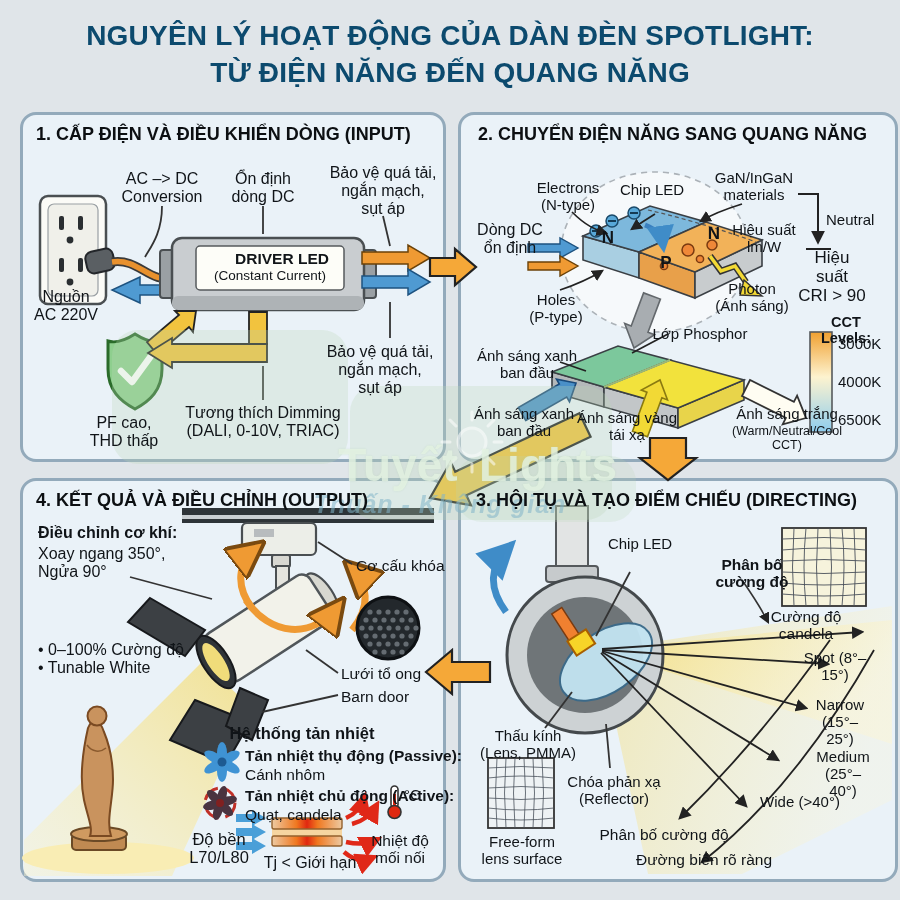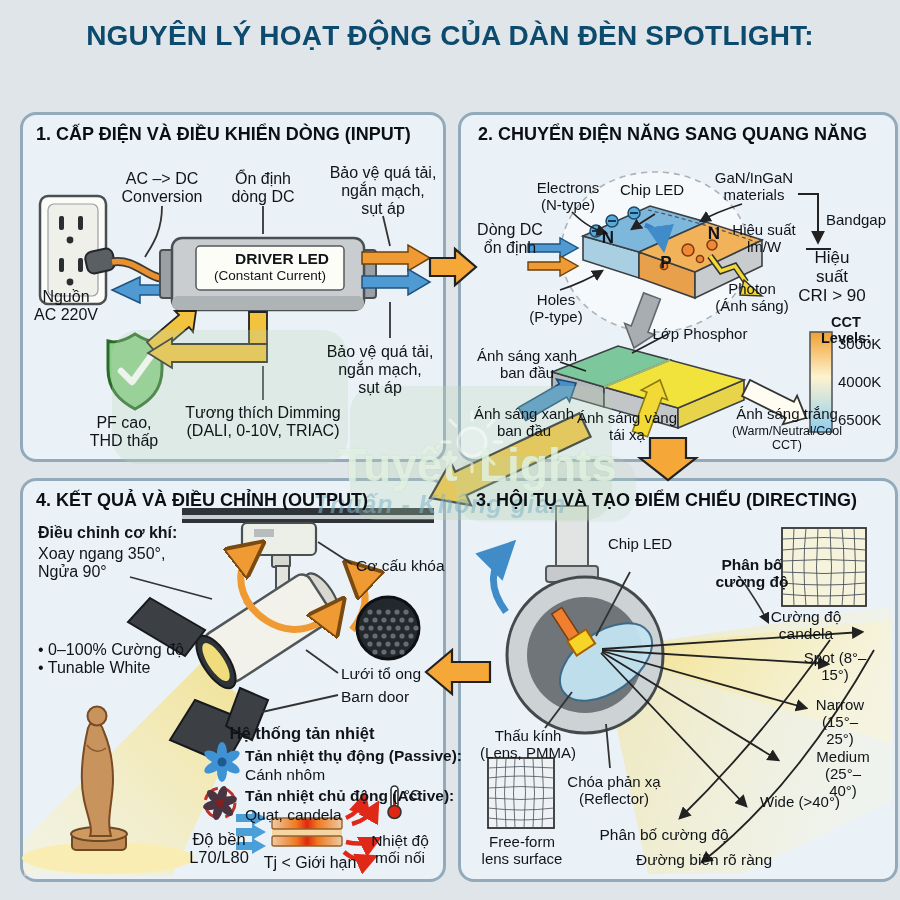--- a/index.html
+++ b/index.html
@@ -399,20 +399,21 @@
     <g stroke="#ffffff" stroke-width="3" fill="none" stroke-linecap="round">
       <circle cx="472" cy="442" r="14" fill="rgba(255,255,255,.4)"></circle>
       <path d="M472,420v-8M472,464v8M450,442h-8M494,442h8M456,426l-6,-6M488,426l6,-6M456,458l-6,6M488,458l6,6"></path>
     </g>
   </svg>
   <div class="wm wm-brand" style="left:548px;top:438px;transform:translateX(-50%)">Lights</div>
   <div class="wm wm-brand" style="left:398px;top:438px;transform:translateX(-50%)">Tuyết</div>
   <div class="wm wm-tag" style="left:440px;top:490px;transform:translateX(-50%)">Thuấn - Không gian</div>
 
   <div class="title" style="top:20px">NGUYÊN LÝ HOẠT ĐỘNG CỦA DÀN ĐÈN SPOTLIGHT:</div>
+  <div class="title" style="top:57px">TỪ ĐIỆN NĂNG ĐẾN QUANG NĂNG</div>
 
   <div class="hdr" style="left:36px;top:124px">1. CẤP ĐIỆN VÀ ĐIỀU KHIỂN DÒNG (INPUT)</div>
   <div class="lbl" style="left:162px;top:170px;font-size:16px">AC –&gt; DC
 Conversion</div>
   <div class="lbl" style="left:263px;top:170px;font-size:16px">Ổn định
 dòng DC</div>
   <div class="lbl" style="left:383px;top:164px;font-size:16px">Bảo vệ quá tải,
 ngắn mạch,
 sụt áp</div>
   <div class="lbl b" style="left:282px;top:250px;font-size:15.5px">DRIVER LED</div>
@@ -426,21 +427,21 @@
   <div class="lbl" style="left:380px;top:343px;font-size:16px">Bảo vệ quá tải,
 ngắn mạch,
 sụt áp</div>
 
   <div class="hdr" style="left:478px;top:124px">2. CHUYỂN ĐIỆN NĂNG SANG QUANG NĂNG</div>
   <div class="lbl" style="left:568px;top:180px">Electrons
 (N-type)</div>
   <div class="lbl" style="left:652px;top:182px">Chip LED</div>
   <div class="lbl" style="left:754px;top:170px">GaN/InGaN
 materials</div>
-  <div class="lbl left" style="left:826px;top:212px">Bandgap</div>
+  <div class="lbl left" style="left:826px;top:212px">Neutral</div>
   <div class="lbl" style="left:764px;top:222px">Hiệu suất
 lm/W</div>
   <div class="lbl" style="left:832px;top:248px;font-size:17px">Hiệu suất
 CRI &gt; 90</div>
   <div class="lbl" style="left:510px;top:221px;font-size:16px">Dòng DC
 ổn định</div>
   <div class="lbl" style="left:556px;top:292px">Holes
 (P-type)</div>
   <div class="lbl" style="left:752px;top:281px">Photon
 (Ánh sáng)</div>

